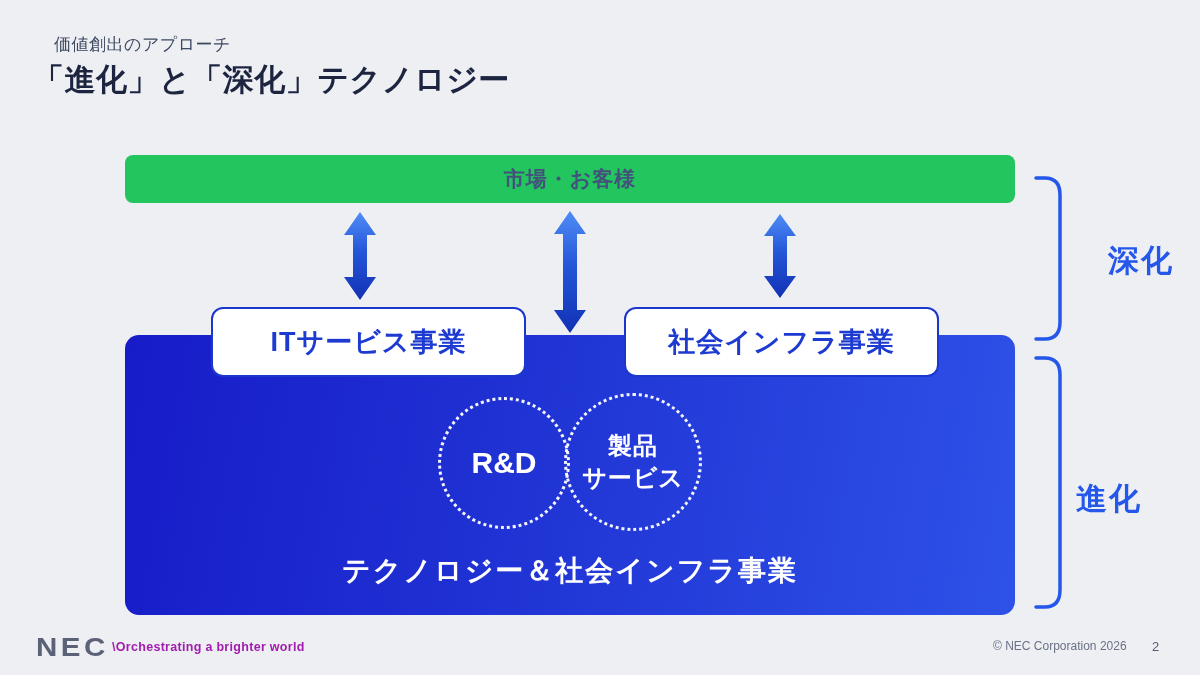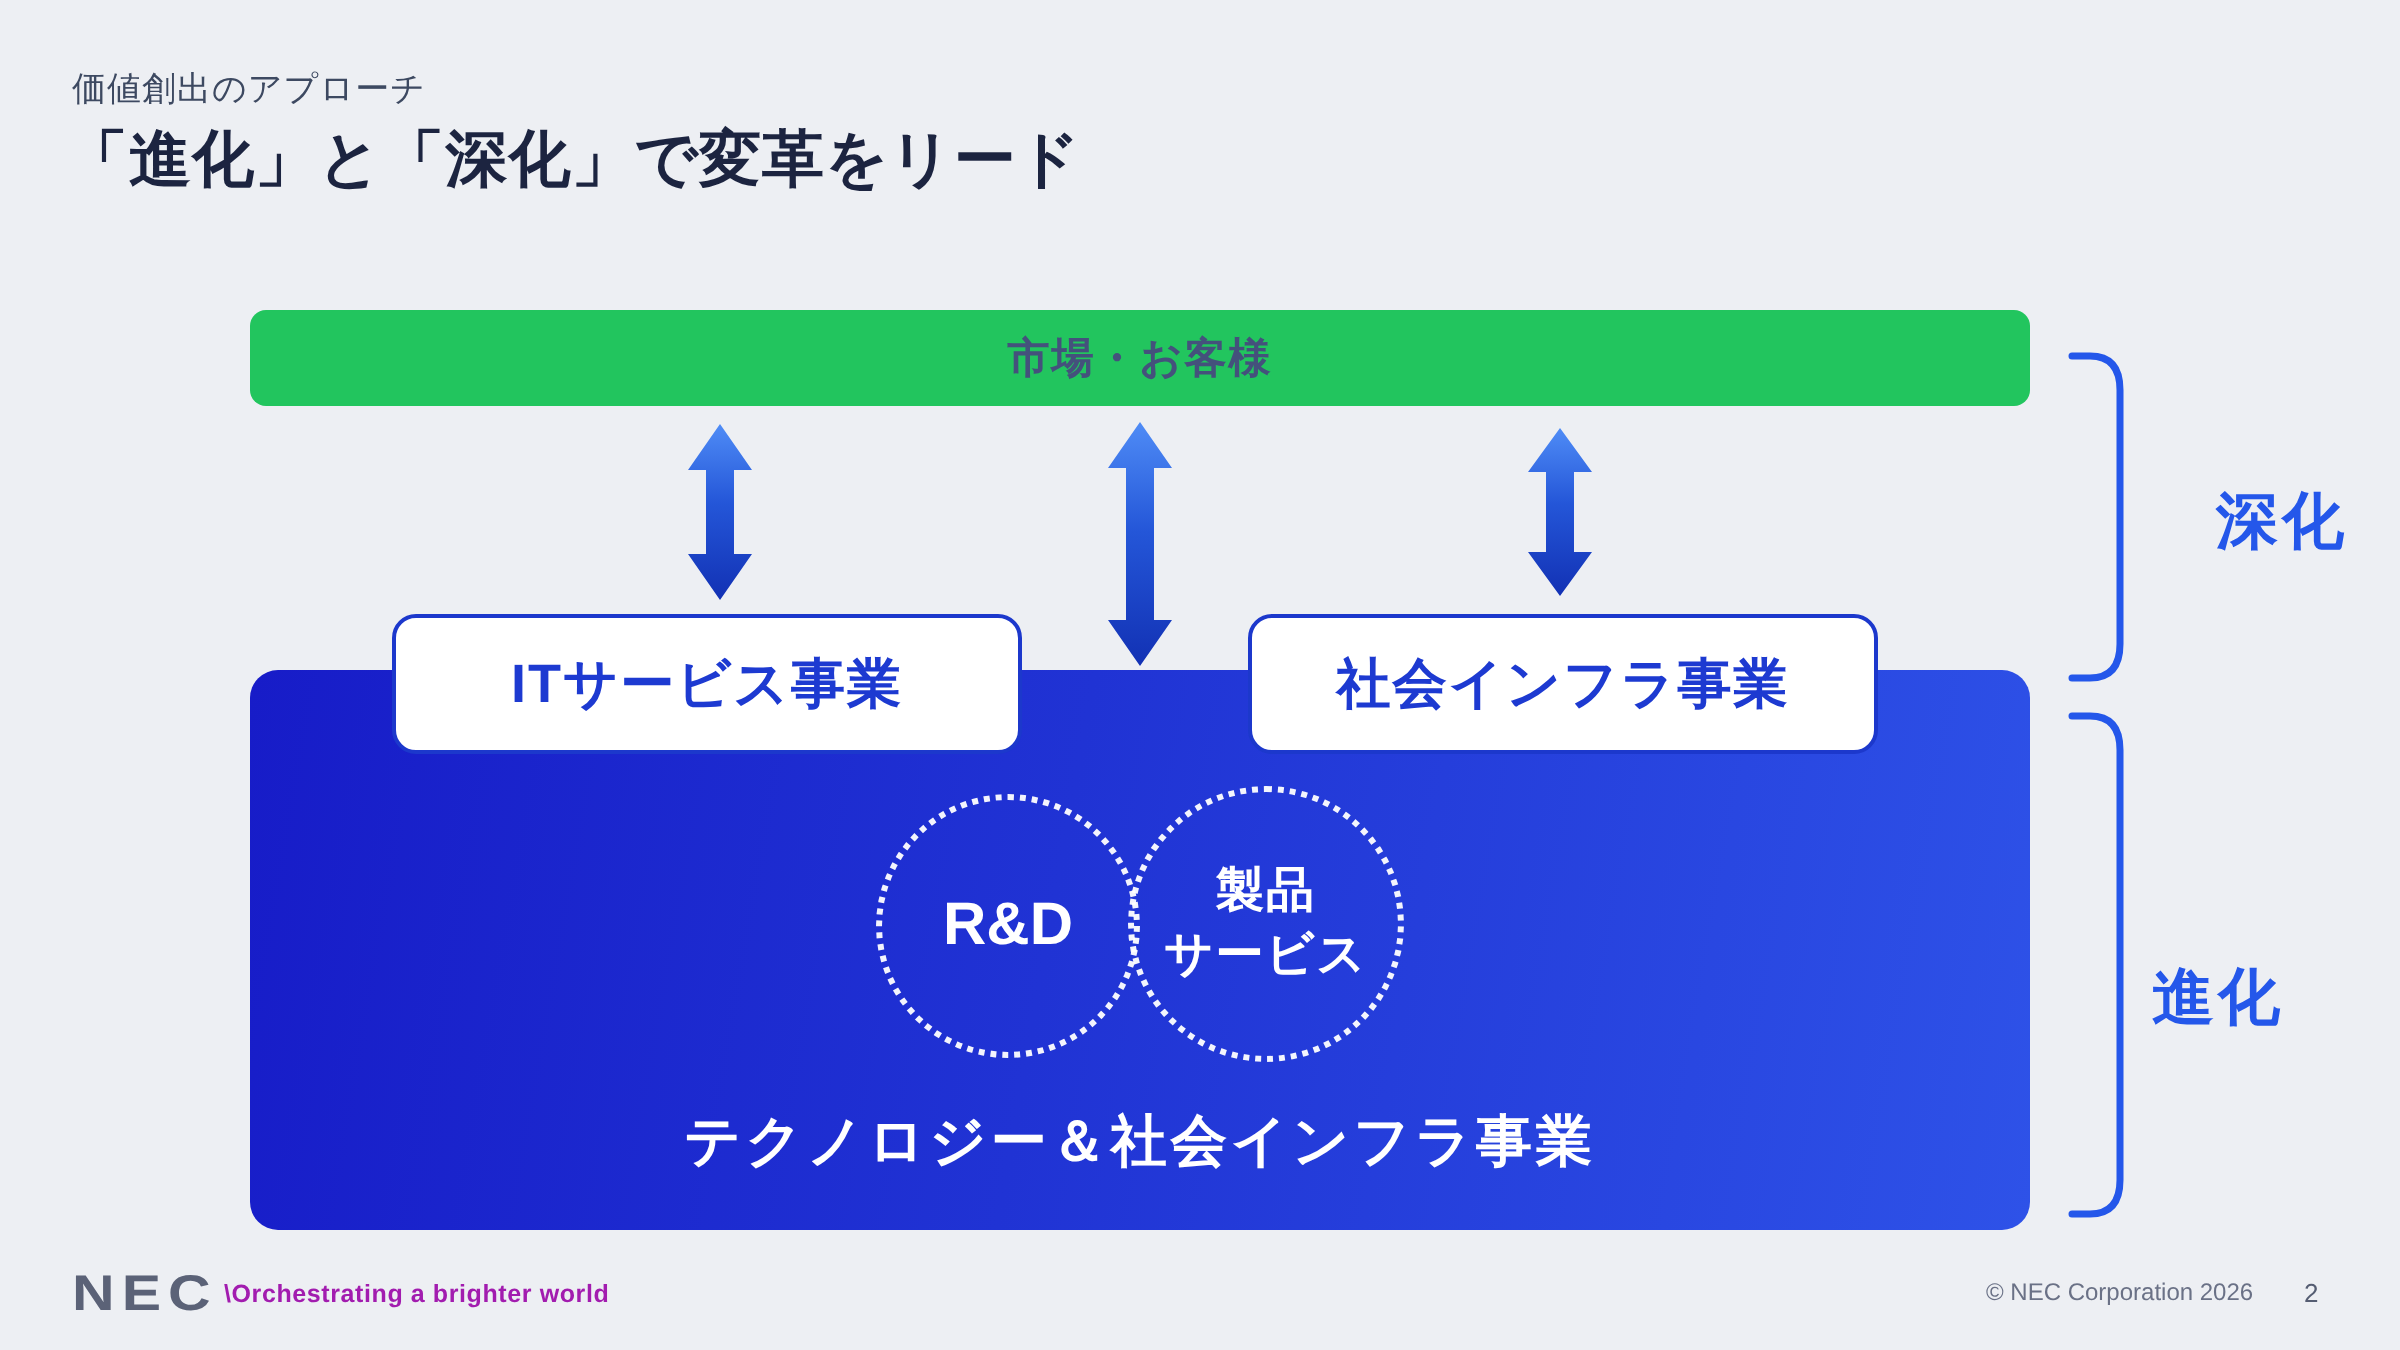--- a/index.html
+++ b/index.html
@@ -10,21 +10,21 @@
     overflow: hidden;
   }
   .slide {
     position: relative;
     width: 1200px;
     height: 675px;
     background: #edeff3;
   }
   .kicker {
     position: absolute;
-    left: 36px; top: 33px;
+    left: 54px; top: 33px;
     font-size: 17px;
     font-weight: 500;
     color: #3d4961;
     letter-spacing: 0.5px;
   }
   .title {
     position: absolute;
     left: 33px; top: 59px;
     font-size: 31px;
     font-weight: 800;
@@ -58,21 +58,21 @@
     top: 307px;
     width: 315px; height: 70px;
     background: #ffffff;
     border: 2.5px solid #1c38cc;
     border-radius: 12px;
     display: flex; align-items: center; justify-content: center;
     font-size: 27px; font-weight: 700;
     color: #1d3ad1;
     letter-spacing: 1px;
   }
-  .business-box.it    { left: 196px; }
+  .business-box.it    { left: 211px; }
   .business-box.infra { left: 624px; }
   .venn-circle {
     position: absolute;
     border: 3px dotted rgba(255,255,255,0.95);
     border-radius: 50%;
     display: flex; align-items: center; justify-content: center;
     text-align: center;
     color: #ffffff;
   }
   .venn-left {
@@ -137,21 +137,21 @@
     font-size: 13px;
     color: #555d72;
   }
 </style>
 </head>
 <body>
 
 <div class="slide">
 
   <div class="kicker">価値創出のアプローチ</div>
-  <div class="title">「進化」と「深化」で変革をリード</div>
+  <div class="title">「進化」と「深化」テクノロジー</div>
 
   <div class="market-box">
     <span>市場・お客様</span>
   </div>
 
   <span class="arrow arrow-left">
     <svg width="34" height="88" viewBox="0 0 34 88">
       <defs>
         <linearGradient id="ag1" x1="0" y1="0" x2="0" y2="1">
           <stop offset="0" stop-color="#4f8cf6"></stop>

